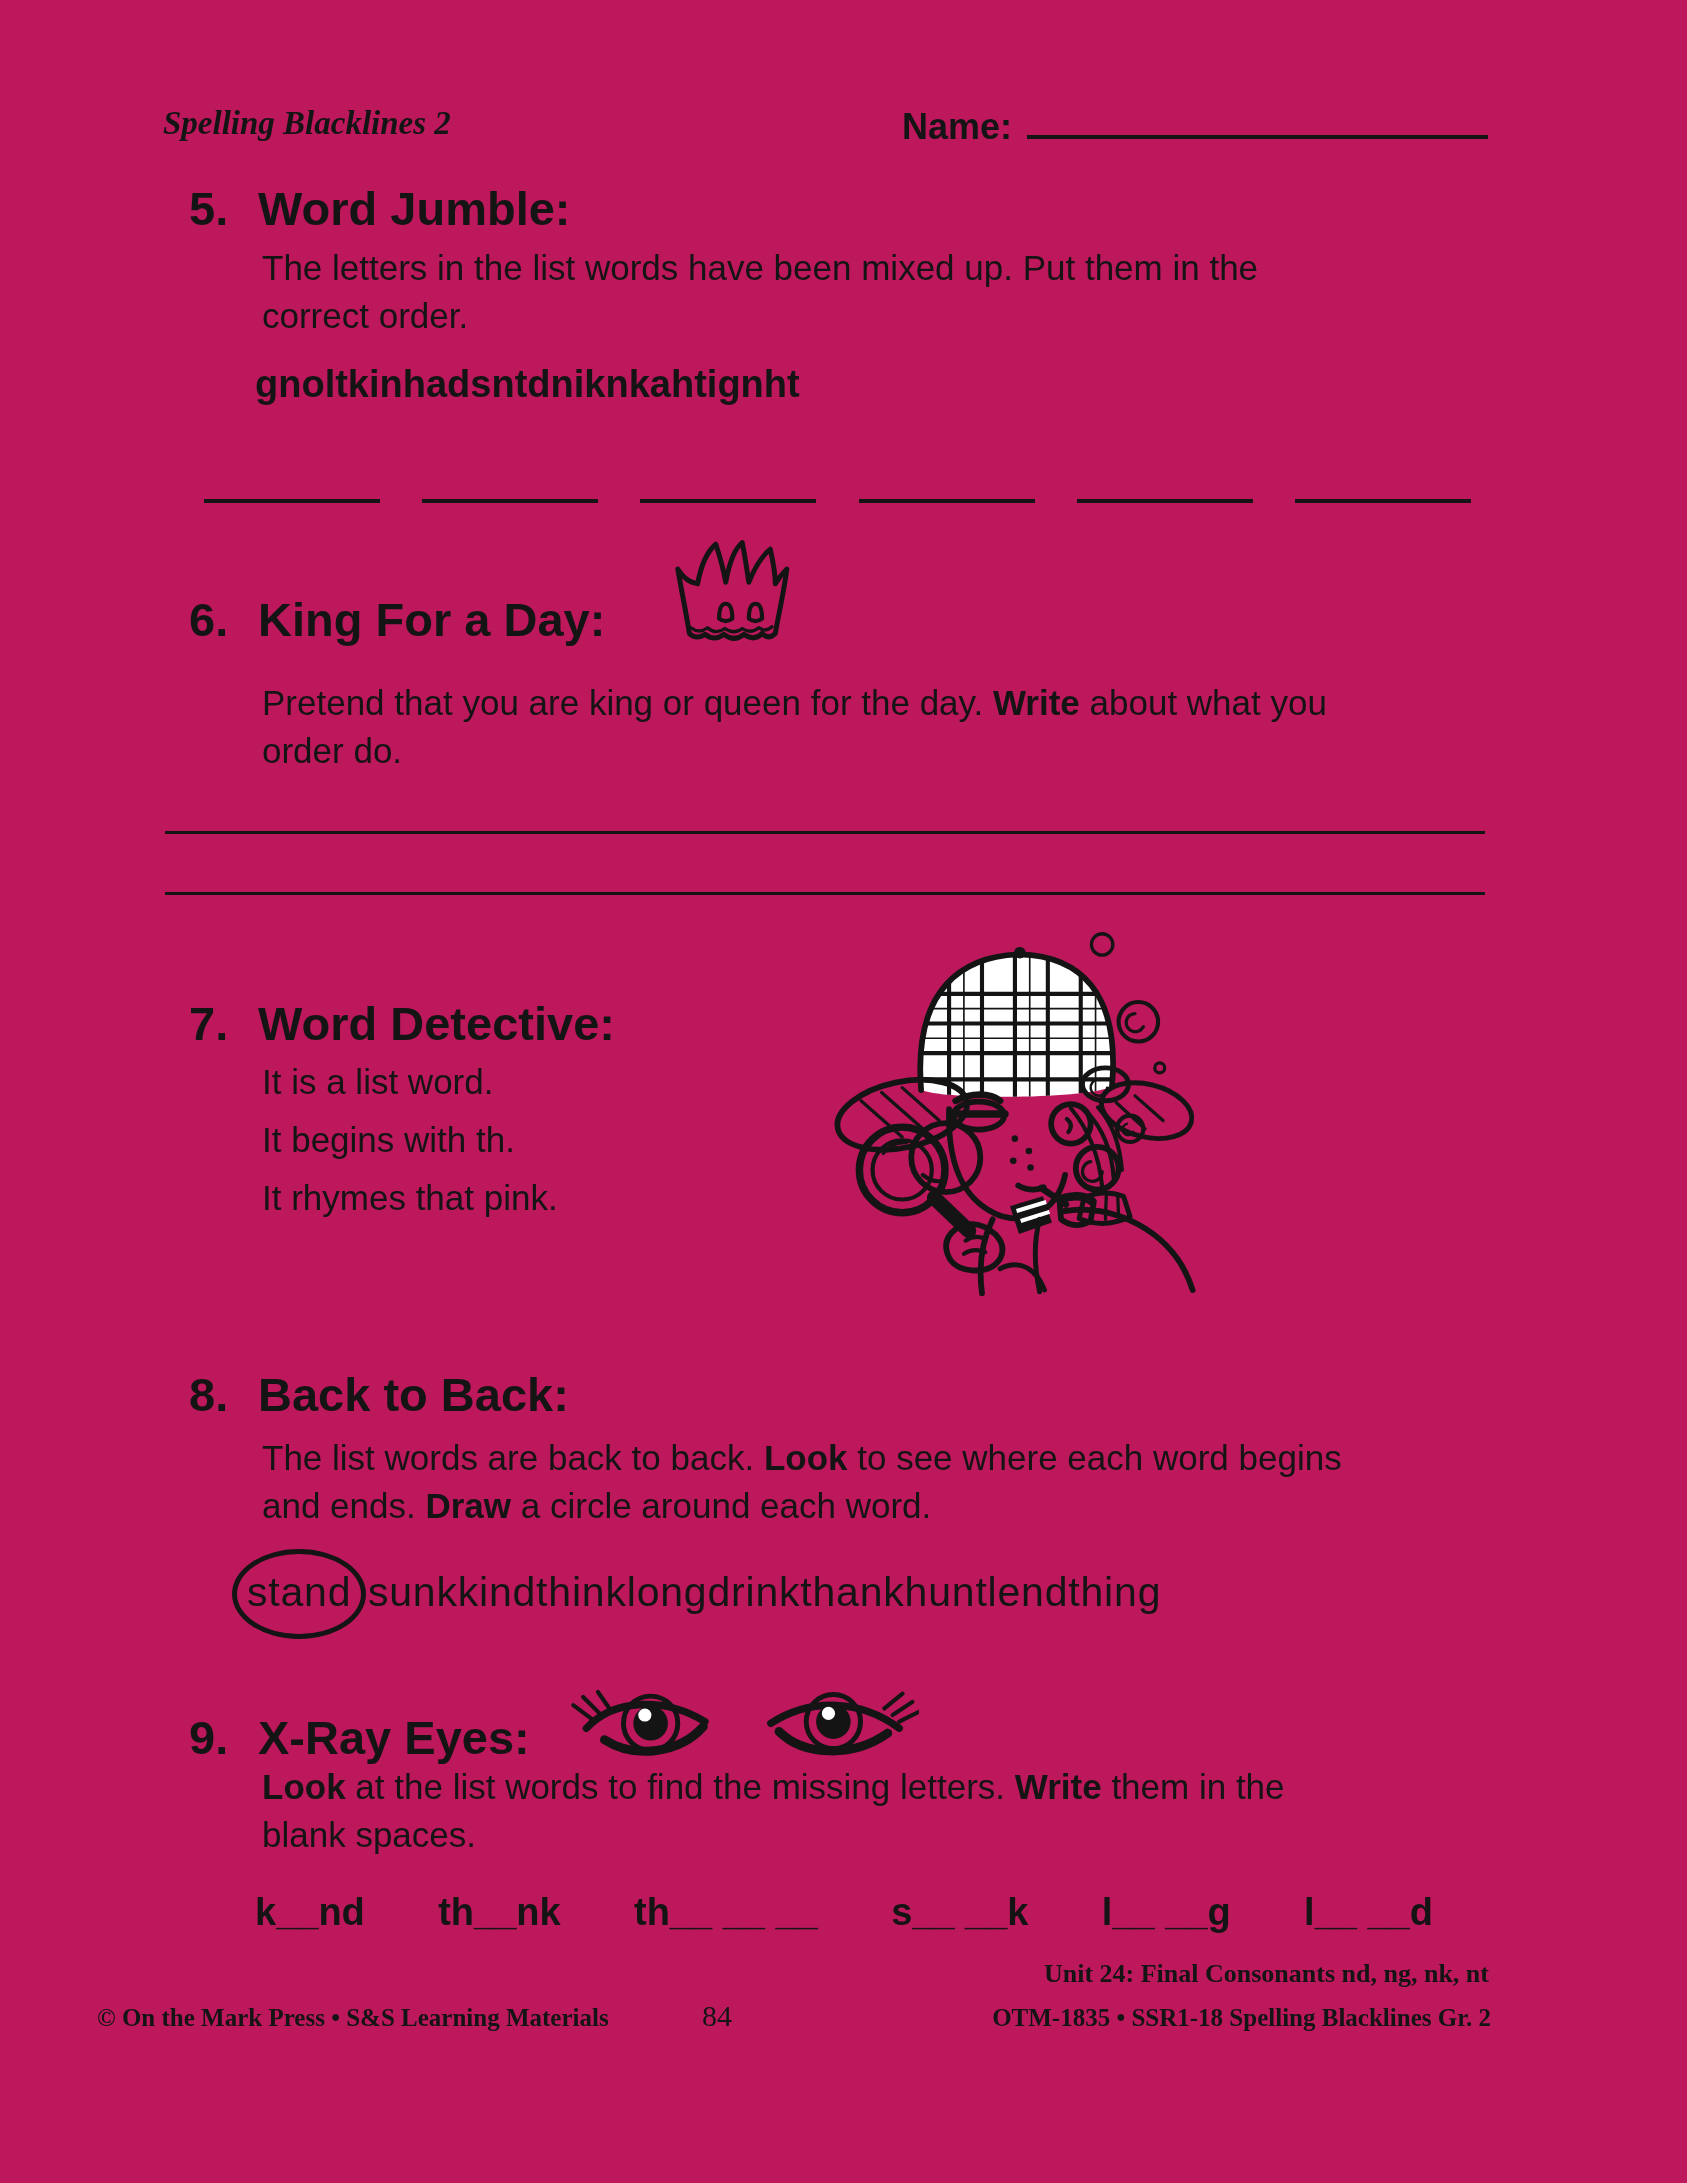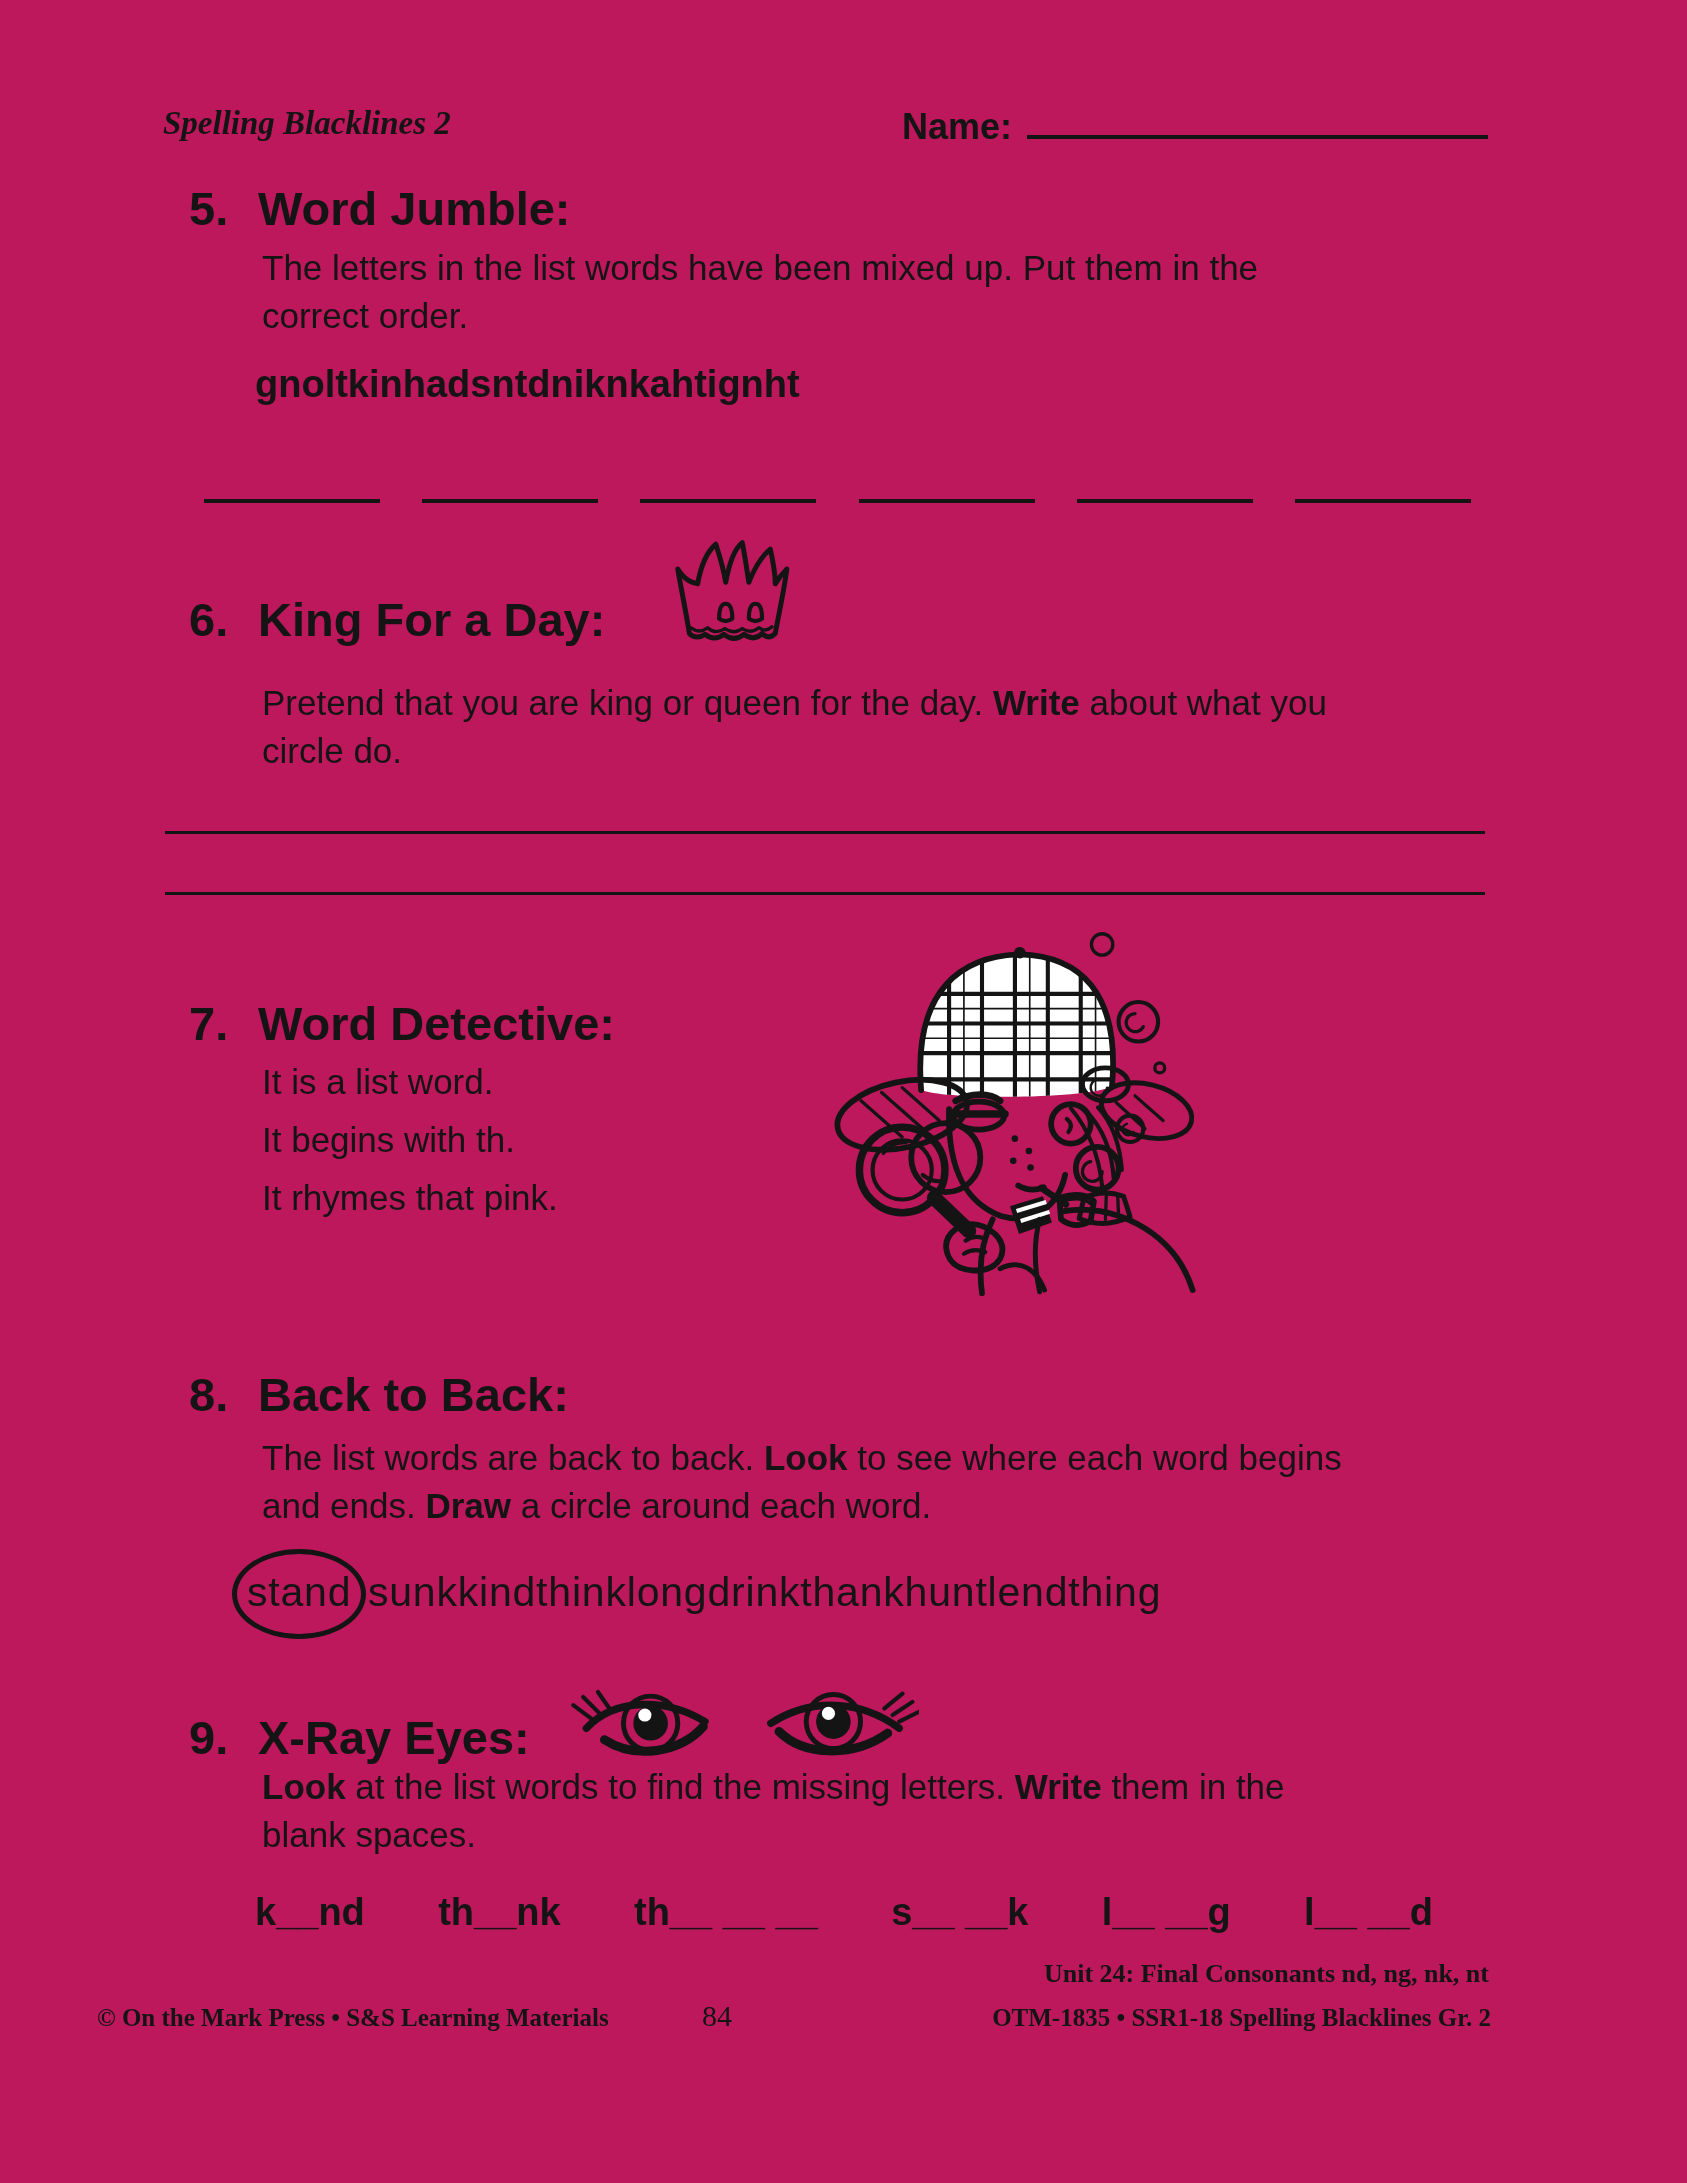--- a/index.html
+++ b/index.html
@@ -86,21 +86,21 @@
     <span class="num">6.</span><span>King For a Day:</span>
   </div>
   <svg class="crown" width="157" height="132" viewBox="0 0 190 155">
     <path class="ln" stroke-width="6" d="M44 118 C40 92 34 64 30 40 C42 58 50 56 54 58 C58 36 64 20 76 10 C82 28 86 44 88 56 C92 34 98 16 108 8 C112 28 114 44 116 56 C124 36 132 24 142 16 C146 34 148 48 148 58 C154 48 158 44 162 40 C158 70 152 95 148 118 Q140 126 132 118 Q122 128 110 119 Q98 129 86 119 Q74 128 63 119 Q52 126 44 118 Z"></path>
     <path class="ln" stroke-width="5" d="M80 100 Q80 82 88 82 Q96 82 96 100 Q88 106 80 100 Z"></path>
     <path class="ln" stroke-width="5" d="M116 100 Q116 82 124 82 Q132 82 132 100 Q124 106 116 100 Z"></path>
     <path class="ln" stroke-width="4" d="M46 111 Q56 119 66 111 Q76 120 87 112 Q98 120 108 112 Q118 119 128 111 Q136 117 144 110"></path>
   </svg>
   <div class="instr" style="left:262px;top:667px;margin-top:12px;">
     <div><span>Pretend that you are king or queen for the day.  </span><span class="b">Write</span><span> about what you</span></div>
-    <div>circle do.</div>
+    <div>order do.</div>
   </div>
   <div class="wline" style="left:165px;top:791px;width:1320px;height:40px;"></div>
   <div class="wline" style="left:165px;top:852px;width:1320px;height:40px;"></div>
 
   <div class="sec-head" style="left:189px;top:972px;">
     <span class="num">7.</span><span>Word Detective:</span>
   </div>
   <div class="clues">
     <div>It is a list word.</div>
     <div>It begins with th.</div>

